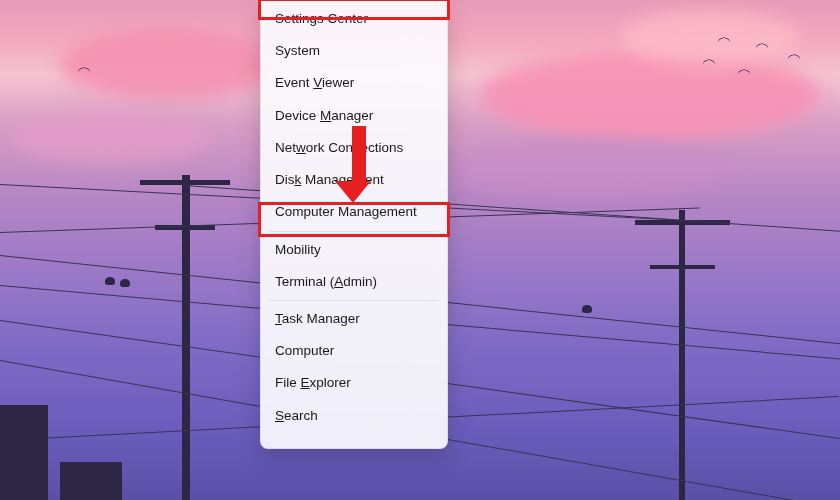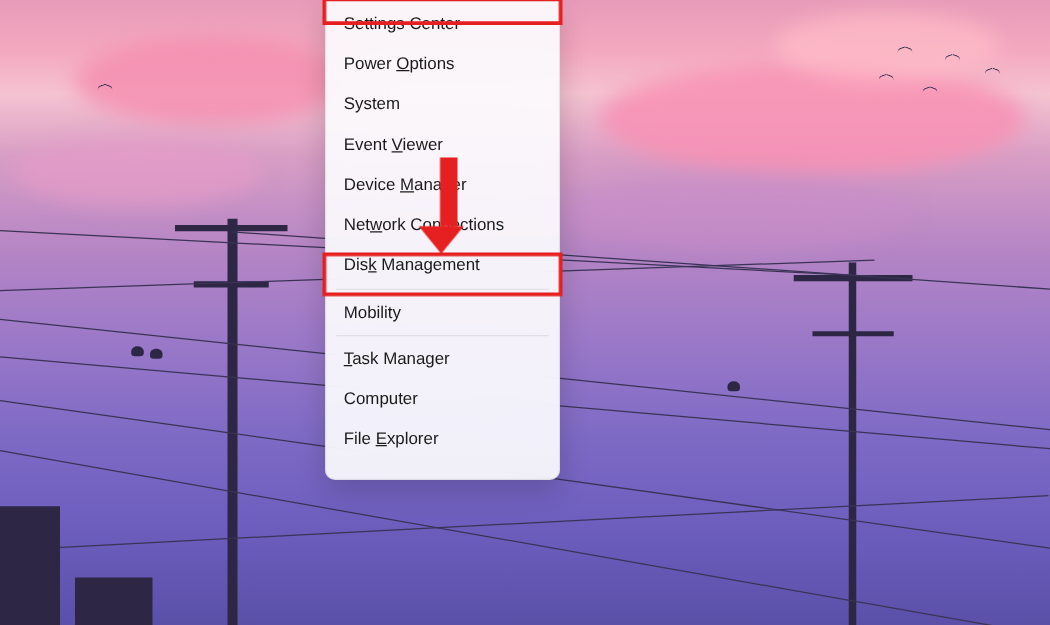--- a/index.html
+++ b/index.html
@@ -206,32 +206,34 @@
 <div class="bird" style="top:60px;right:125px;"></div>
 <div class="bird" style="top:70px;right:90px;"></div>
 <div class="bird" style="top:68px;left:78px;"></div>
 
 <div class="sitting-bird" style="left:105px;top:277px;"></div>
 <div class="sitting-bird" style="left:120px;top:279px;"></div>
 <div class="sitting-bird" style="left:582px;top:305px;"></div>
 
 <div class="context-menu" id="context-menu">
     <div class="menu-item"><span>Settings Center</span></div>
-    <div class="menu-item"><span>Power <span class="accel">O</span>ptions</span></div>
     <div class="menu-item"><span>System</span></div>
     <div class="menu-item"><span>Event <span class="accel">V</span>iewer</span></div>
     <div class="menu-item"><span>Device <span class="accel">M</span>anager</span></div>
     <div class="menu-item"><span>Net<span class="accel">w</span>ork Connections</span></div>
     <div class="menu-item"><span>Dis<span class="accel">k</span> Management</span></div>
+    <div class="menu-item"><span>Computer Management</span></div>
     <div class="menu-sep"></div>
     <div class="menu-item"><span>Mobility</span></div>
+    <div class="menu-item"><span>Terminal (<span class="accel">A</span>dmin)</span></div>
     <div class="menu-sep"></div>
     <div class="menu-item"><span><span class="accel">T</span>ask Manager</span></div>
     <div class="menu-item"><span>Computer</span></div>
     <div class="menu-item"><span>File <span class="accel">E</span>xplorer</span></div>
+    <div class="menu-item"><span><span class="accel">S</span>earch</span></div>
     <div class="menu-item"></div>
   </div>
 
 <div class="highlight-box hl-item"></div>
 <div class="highlight-box hl-disk"></div>
 <div class="arrow-indicator">
   <div class="arrow-shaft"></div>
   <div class="arrow-head"></div>
 </div>
 

